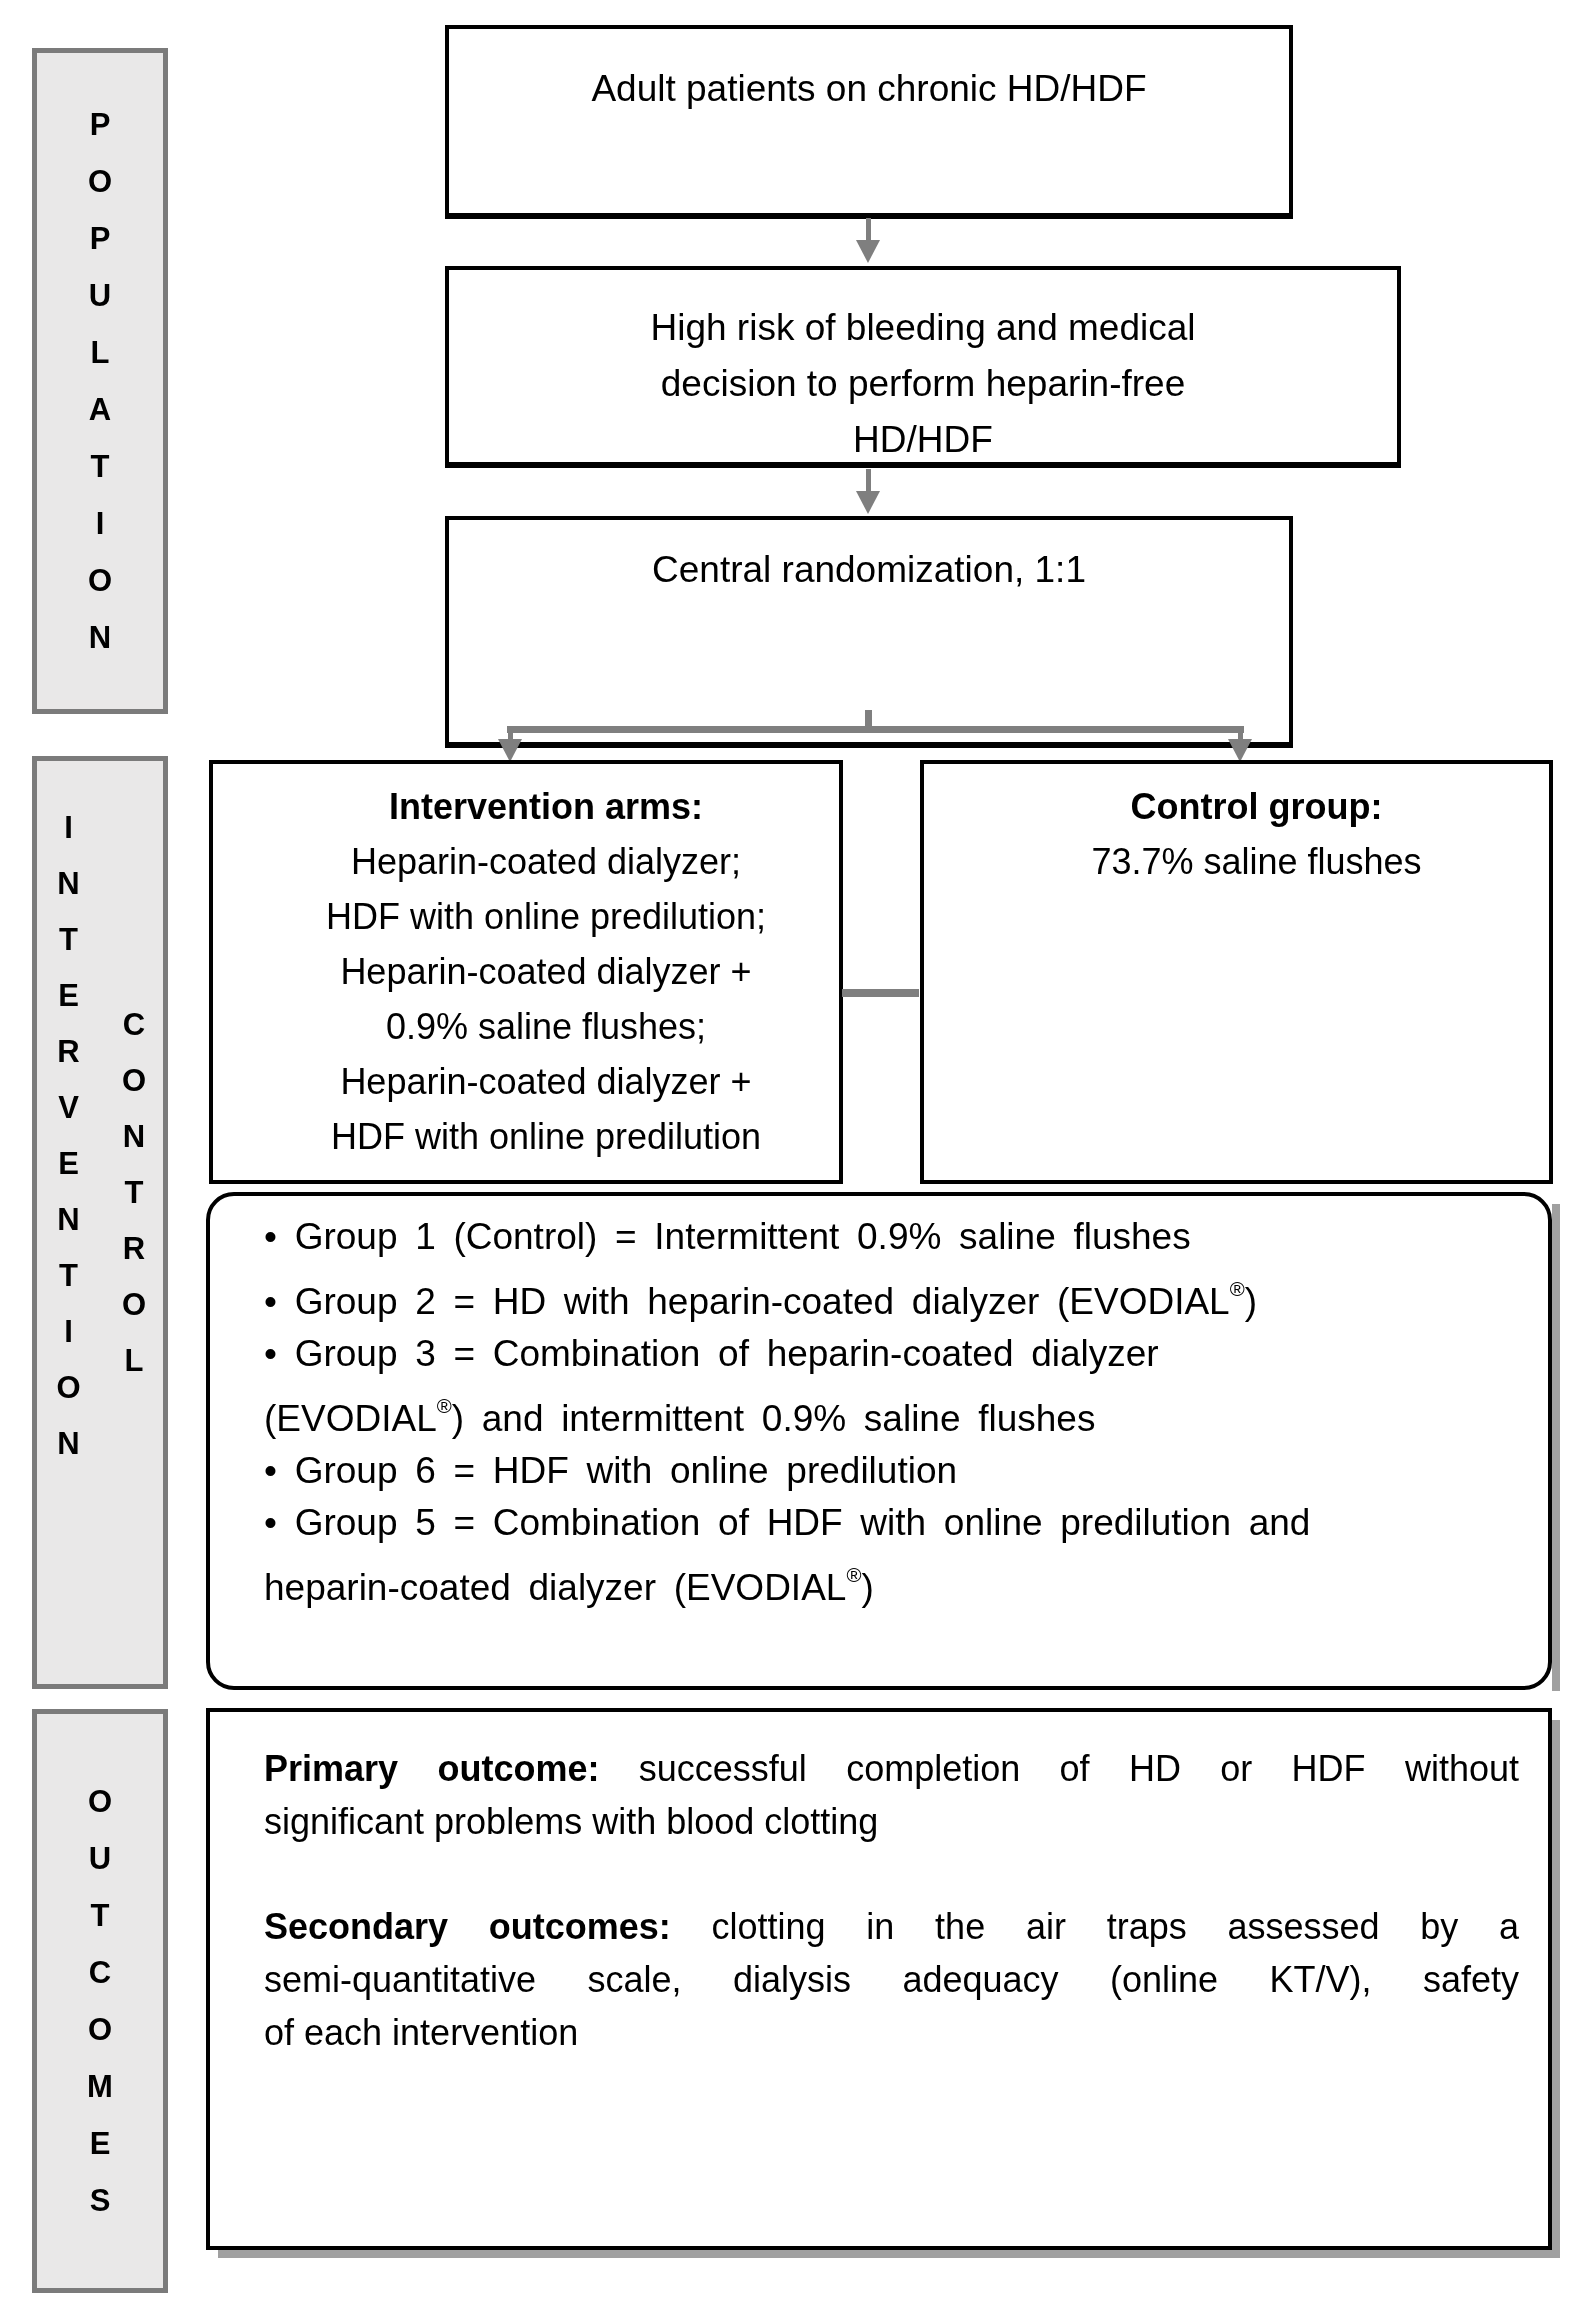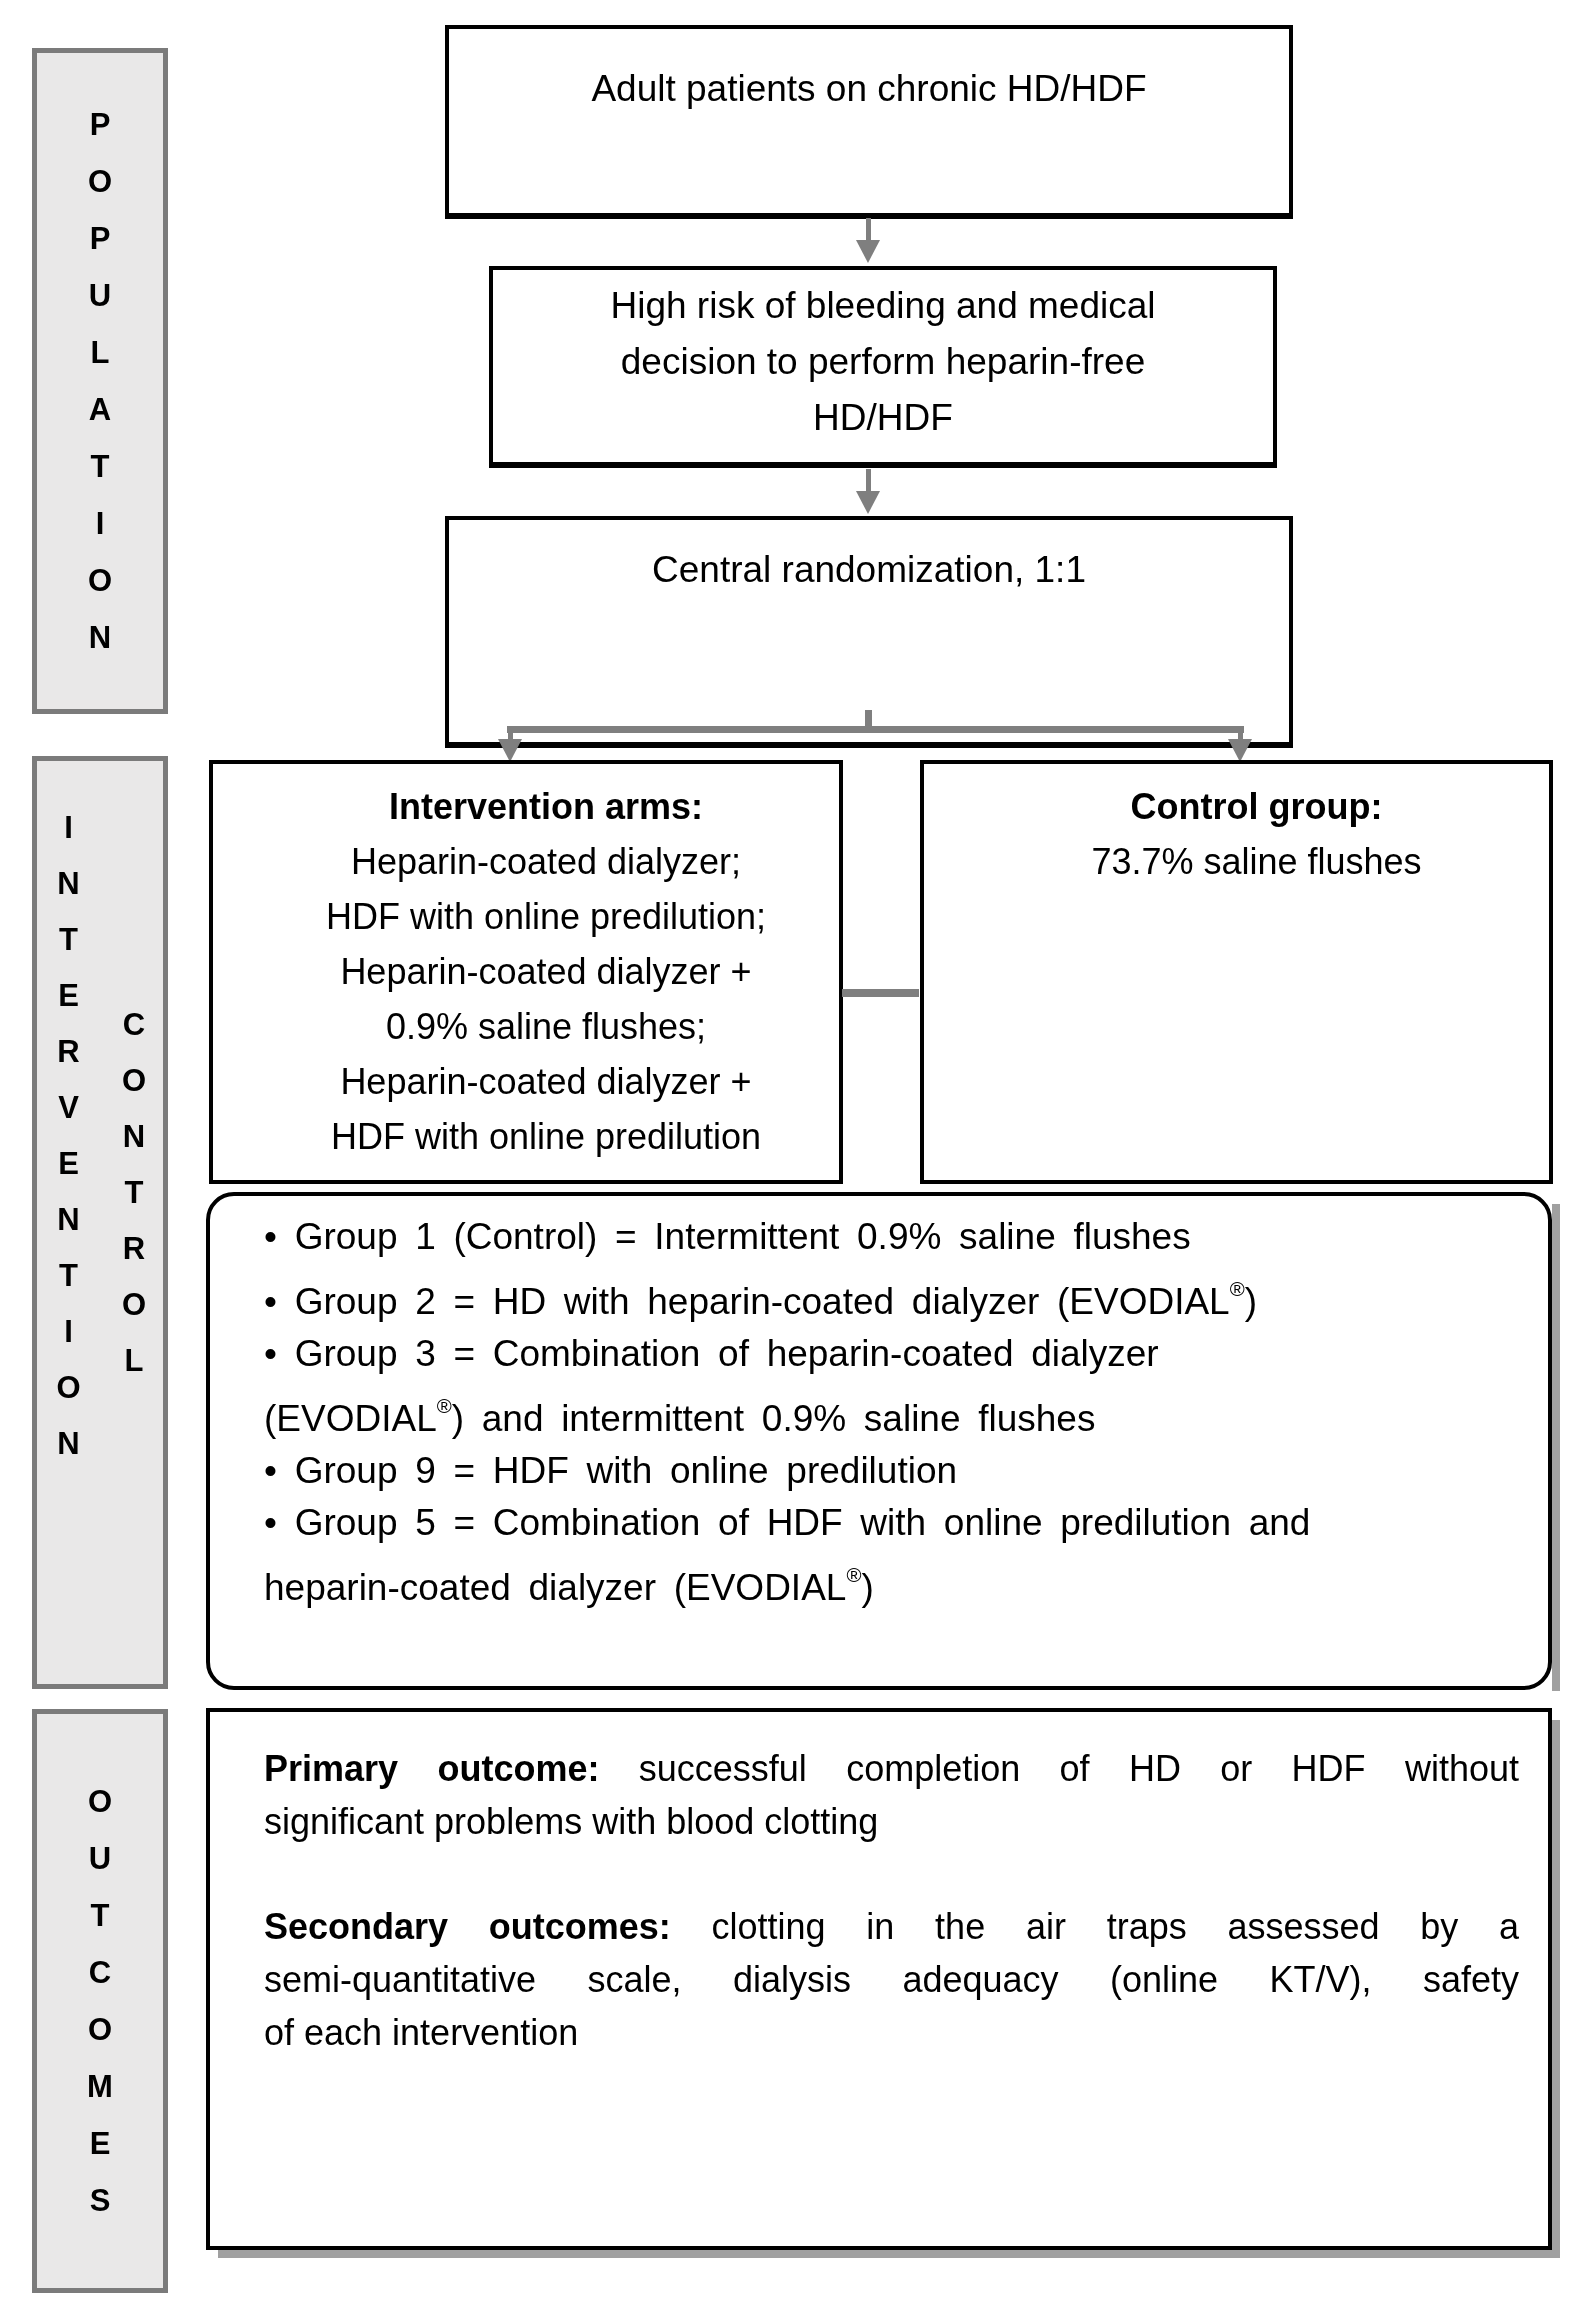--- a/index.html
+++ b/index.html
@@ -85,21 +85,21 @@
 S</div>
   </div>
 
   <div class="fbox" style="left:445px;top:25px;width:848px;height:194px;padding-top:32px;">
     <div>Adult patients on chronic HD/HDF</div>
   </div>
 
   <div class="shaft" style="left:866px;top:218px;width:5px;height:25px;"></div>
   <div class="ahead" style="left:856px;top:240px;"></div>
 
-  <div class="fbox" style="left:445px;top:266px;width:788px;height:202px;padding-top:8px;margin-left:44px;">
+  <div class="fbox" style="left:445px;top:266px;width:956px;height:202px;padding-top:30px;">
     <div>High risk of bleeding and medical</div>
     <div>decision to perform heparin-free</div>
     <div>HD/HDF</div>
   </div>
 
   <div class="shaft" style="left:866px;top:469px;width:5px;height:25px;"></div>
   <div class="ahead" style="left:856px;top:491px;"></div>
 
   <div class="fbox" style="left:445px;top:516px;width:848px;height:232px;padding-top:22.4px;">
     <div>Central randomization, 1:1</div>
@@ -127,21 +127,21 @@
   <div class="abox" style="left:920px;top:760px;width:633px;height:424px;padding-top:14.6px;">
     <div class="bold">Control group:</div>
     <div>73.7% saline flushes</div>
   </div>
 
   <div class="bigbox groups-text" style="left:206px;top:1192px;width:1346px;height:498px;padding:14.6px 28px 0 54px;">
     <div>• Group 1 (Control) = Intermittent 0.9% saline flushes</div>
     <div>• Group 2 = HD with heparin-coated dialyzer (EVODIAL<sup class="reg">®</sup>)</div>
     <div>• Group 3 = Combination of heparin-coated dialyzer</div>
     <div>(EVODIAL<sup class="reg">®</sup>) and intermittent 0.9% saline flushes</div>
-    <div>• Group 9 = HDF with online predilution</div>
+    <div>• Group 6 = HDF with online predilution</div>
     <div>• Group 5 = Combination of HDF with online predilution and</div>
     <div>heparin-coated dialyzer (EVODIAL<sup class="reg">®</sup>)</div>
     <div class="shadow-r"></div>
   </div>
 
   <div class="bigbox outcomes-text" style="left:206px;top:1708px;width:1346px;height:542px;padding:30px 29px 0 54px;">
     <div class="jline">
       <b>Primary outcome:</b><span> successful completion of HD or HDF without</span>
     </div>
     <div>significant problems with blood clotting</div>

